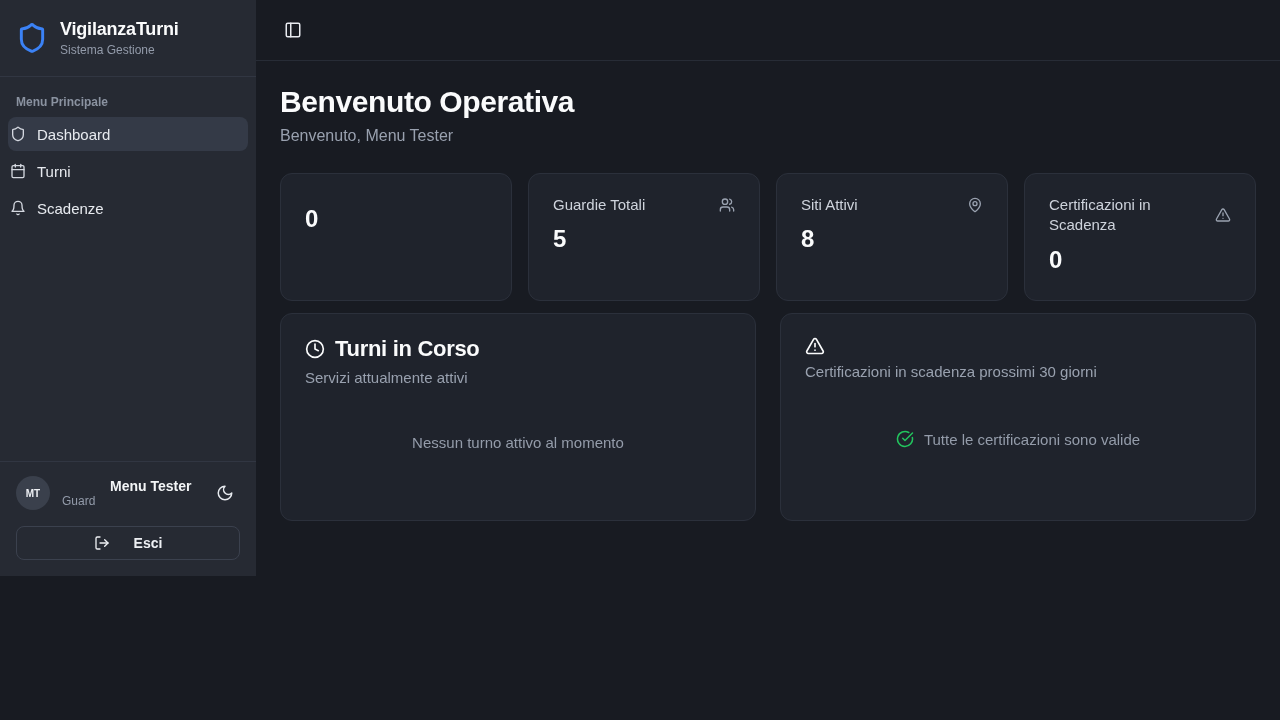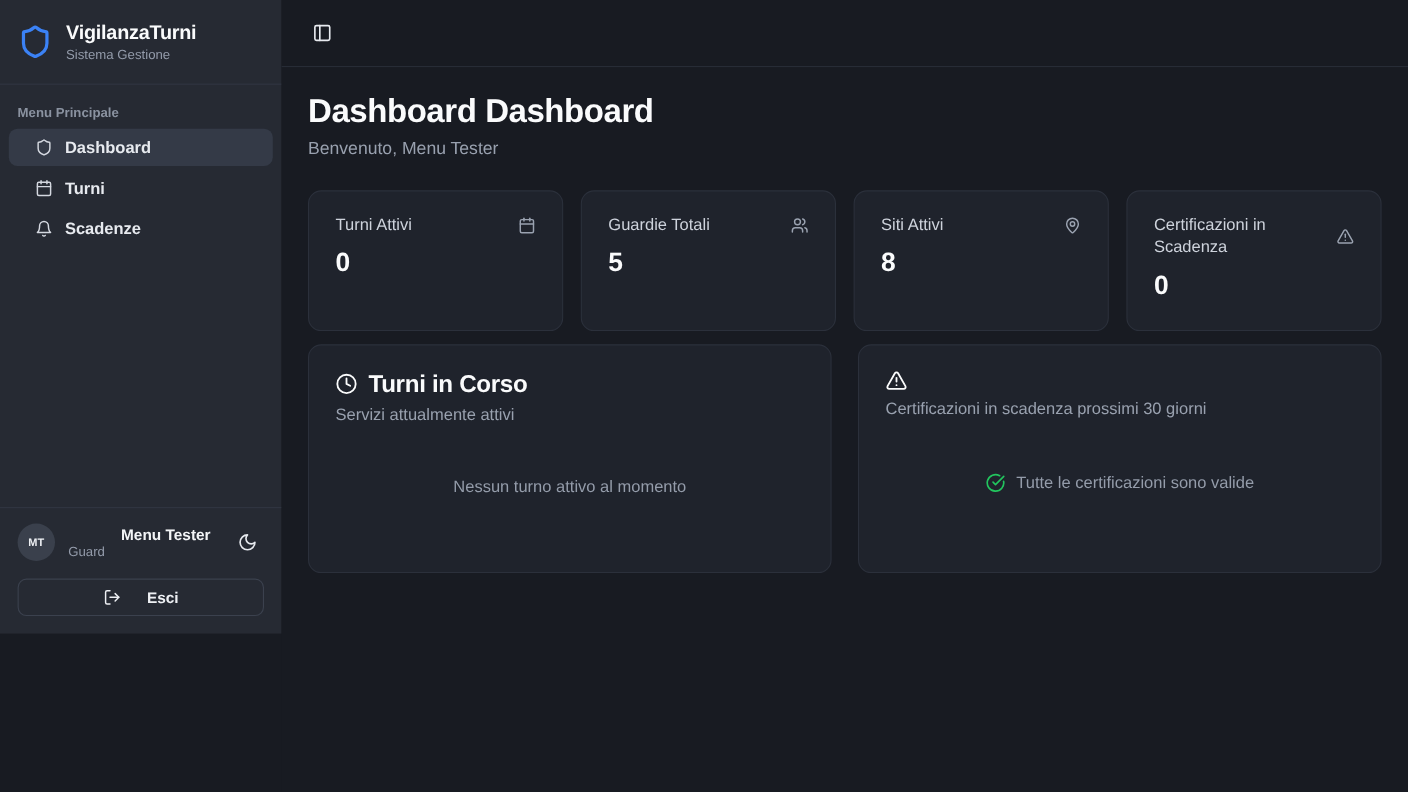--- a/index.html
+++ b/index.html
@@ -27,23 +27,23 @@
   .sb-title { font-size: 18px; font-weight: 700; color: #fafbfc; letter-spacing: -0.2px; }
   .sb-tagline { font-size: 12px; color: #939baa; margin-top: 3px; }
 
   .sb-section-label {
     font-size: 12px; font-weight: 600; color: #8a92a0;
     padding: 18px 16px 8px 16px;
   }
   .sb-nav { display: flex; flex-direction: column; gap: 3px; padding: 0 8px; }
   .nav-item {
     display: flex; align-items: center; gap: 11px;
-    height: 34px; padding: 0 24px;
+    height: 34px; padding: 0 2px;
     border-radius: 8px; cursor: pointer;
-    color: #e7eaef; font-size: 15px; font-weight: 700;
+    color: #e7eaef; font-size: 15px; font-weight: 400;
     text-decoration: none;
   }
   .nav-item .nav-icon { color: #d4d8e0; }
   .nav-item.active { background: #343a47; }
 
   .sb-spacer { flex: 1; }
 
   .sb-footer { border-top: 1px solid #313642; padding: 14px 16px 16px 16px; }
   .user-row { display: flex; align-items: center; gap: 12px; }
   .avatar {
@@ -199,36 +199,25 @@
       <span>
         <svg width="18" height="18" viewBox="0 0 24 24" fill="none" stroke="currentColor" stroke-width="2" stroke-linecap="round" stroke-linejoin="round">
             <rect x="3" y="3" width="18" height="18" rx="2"></rect>
             <path d="M9 3v18"></path>
           </svg>
       </span>
     </button>
   </div>
 
   <div class="content">
-    <h1 class="page-title">Dashboard Dashboard</h1>
+    <h1 class="page-title">Benvenuto Operativa</h1>
     <p class="page-subtitle">Benvenuto, Menu Tester</p>
 
     <div class="stats-grid">
       <div class="stat-card">
-        <div class="stat-head">
-          <span class="stat-label">Turni Attivi</span>
-          <span class="stat-icon">
-            <svg width="16" height="16" viewBox="0 0 24 24" fill="none" stroke="currentColor" stroke-width="2" stroke-linecap="round" stroke-linejoin="round">
-                <path d="M8 2v4"></path>
-                <path d="M16 2v4"></path>
-                <rect x="3" y="4" width="18" height="18" rx="2"></rect>
-                <path d="M3 10h18"></path>
-              </svg>
-          </span>
-        </div>
         <div class="stat-value">0</div>
       </div>
 
       <div class="stat-card">
         <div class="stat-head">
           <span class="stat-label">Guardie Totali</span>
           <span class="stat-icon">
             <svg width="16" height="16" viewBox="0 0 24 24" fill="none" stroke="currentColor" stroke-width="2" stroke-linecap="round" stroke-linejoin="round">
                 <path d="M16 21v-2a4 4 0 0 0-4-4H6a4 4 0 0 0-4 4v2"></path>
                 <circle cx="9" cy="7" r="4"></circle>

